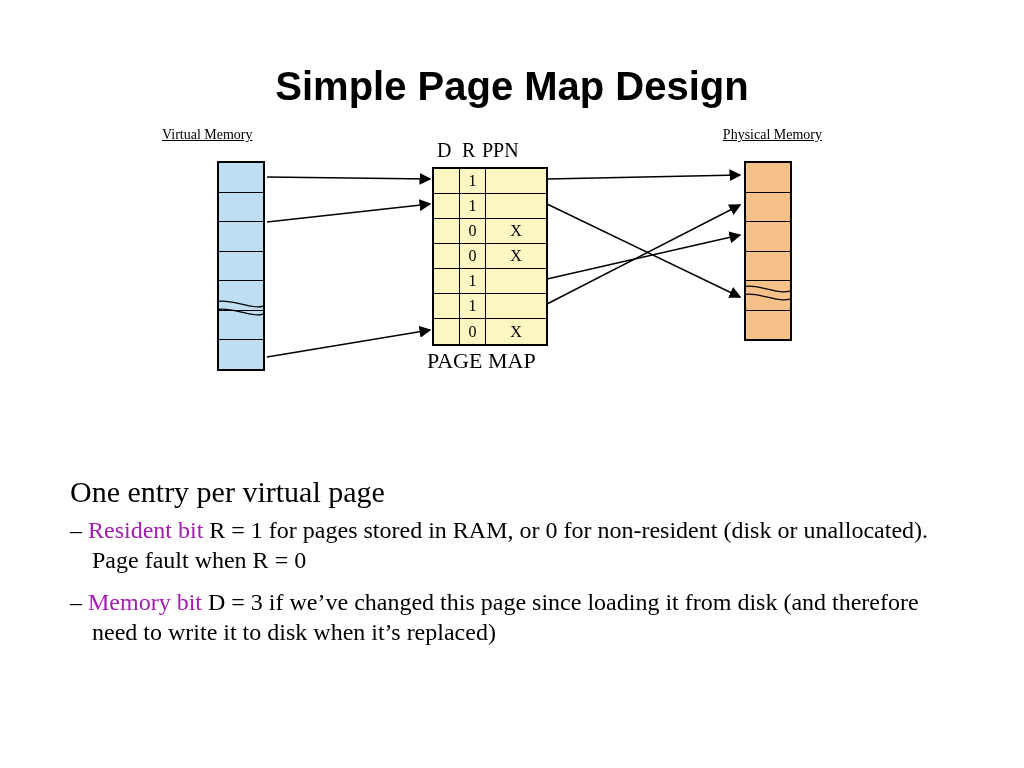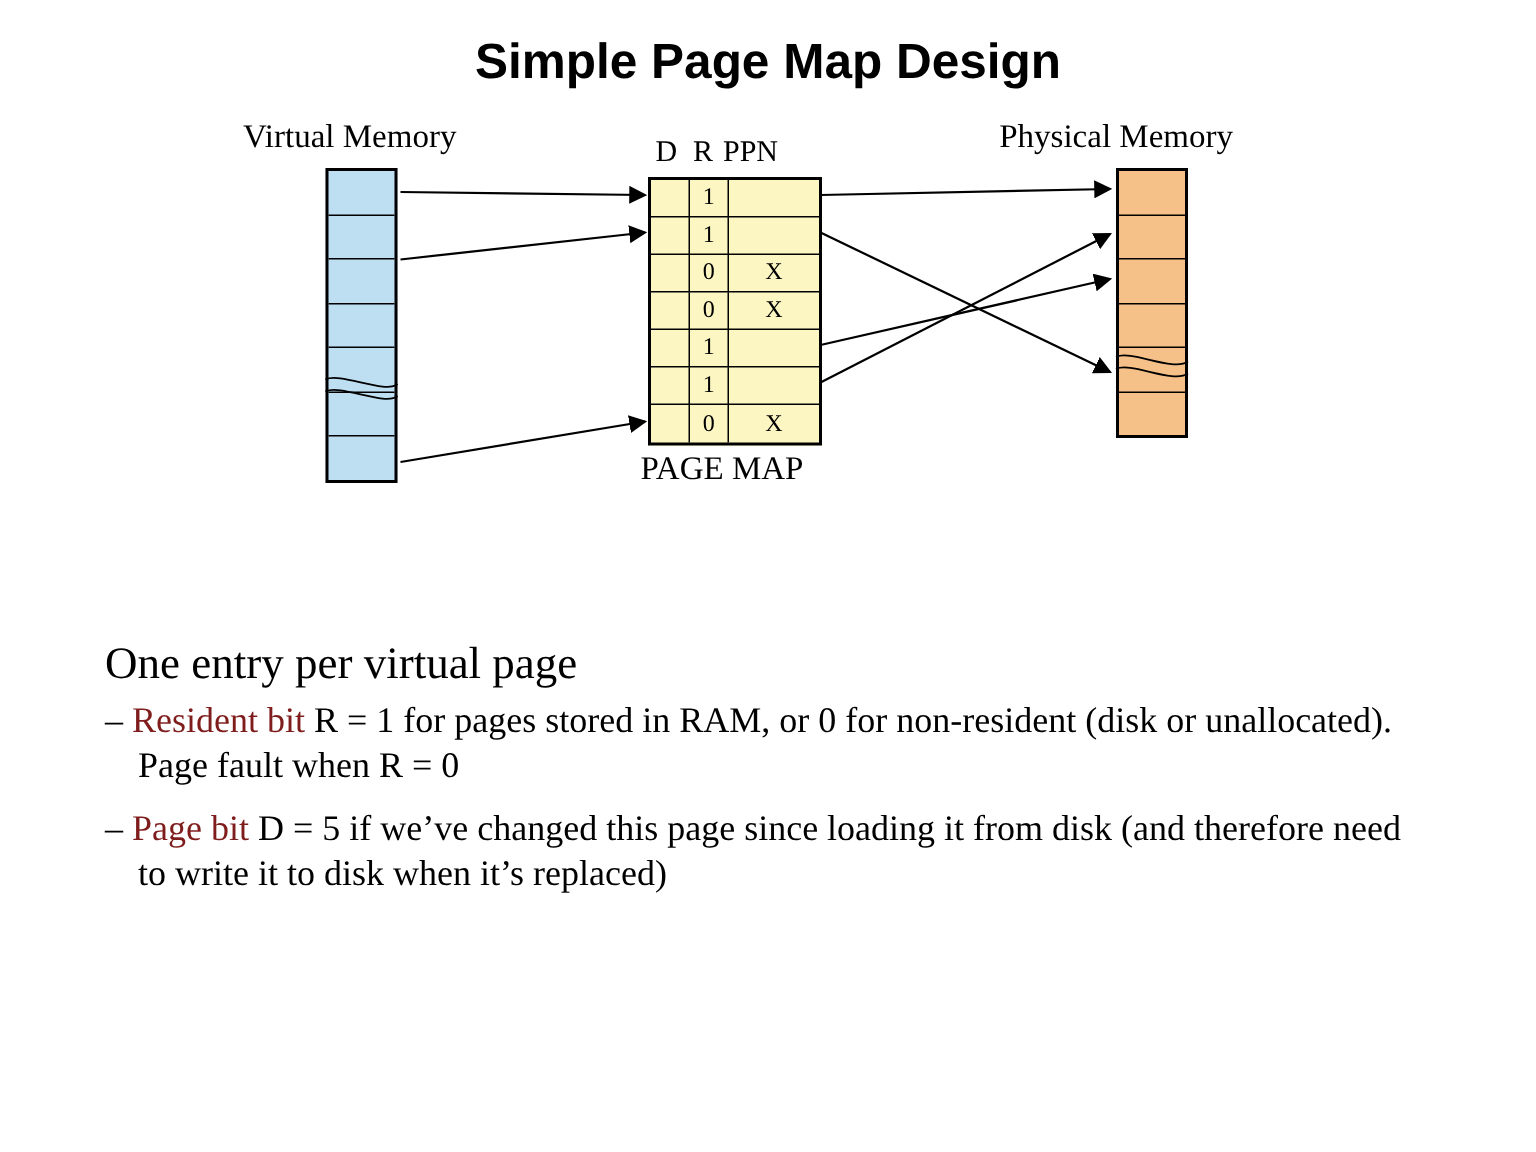--- a/index.html
+++ b/index.html
@@ -8,35 +8,37 @@
     height: 768px;
     background: #fff;
     font-family: Georgia, 'Times New Roman', serif;
     color: #000;
     position: relative;
     overflow: hidden;
   }
   .title {
     font-family: "Trebuchet MS", "Arial", sans-serif;
     font-weight: 700;
-    font-size: 33px;
+    font-size: 40px;
     text-align: center;
     padding-top: 22px;
+    margin-top: 42px;
   }
   .diagram-wrap {
     position: relative;
     width: 700px;
     height: 300px;
     margin: 18px auto 0 auto;
   }
   .vm-label, .pm-label {
     position: absolute;
     top: 0;
-    font-size: 22px;
-    font-family: Georgia, serif;
+    font-size: 14px;
+    font-family: Georgia, serif;
+    text-decoration: underline;
   }
   .vm-label { left: 0; }
   .pm-label { right: 40px; text-align: center; }
   .stack {
     position: absolute;
     border: 2px solid #000;
     background: #fff;
     box-sizing: border-box;
   }
   .vm-stack {
@@ -104,21 +106,21 @@
   ul.notes{ list-style:none; margin:0; padding:0;}
   ul.notes li{
     font-size:24px;
     line-height:1.25;
     margin:6px 0 12px 22px;
     text-indent:-22px;
   }
   ul.notes li::before{
     content:"– ";
   }
-  .red{ color:#7f1d1d;}
+  .red{ color:#a21caf;}
 </style>
 </head>
 <body>
 
 <div class="title">Simple Page Map Design</div>
 
 <div class="diagram-wrap">
   <div class="vm-label">Virtual Memory</div>
   <div class="pm-label">Physical Memory</div>
 
@@ -192,15 +194,15 @@
 
     <path d="M582,160 C592,155 620,170 630,163" stroke="#000" fill="none" stroke-width="1.2"></path>
     <path d="M582,168 C592,163 620,178 630,171" stroke="#000" fill="none" stroke-width="1.2"></path>
   </svg>
 </div>
 
 <div class="body-text">
   <div class="heading2">One entry per virtual page</div>
   <ul class="notes">
     <li><span class="red">Resident bit</span><span> R = 1 for pages stored in RAM, or 0 for non-resident (disk or unallocated). Page fault when R = 0</span></li>
-    <li><span class="red">Page bit</span><span> D = 5 if we’ve changed this page since loading it from disk (and therefore need to write it to disk when it’s replaced)</span></li>
+    <li><span class="red">Memory bit</span><span> D = 3 if we’ve changed this page since loading it from disk (and therefore need to write it to disk when it’s replaced)</span></li>
   </ul>
 </div>
 
 </body></html>

